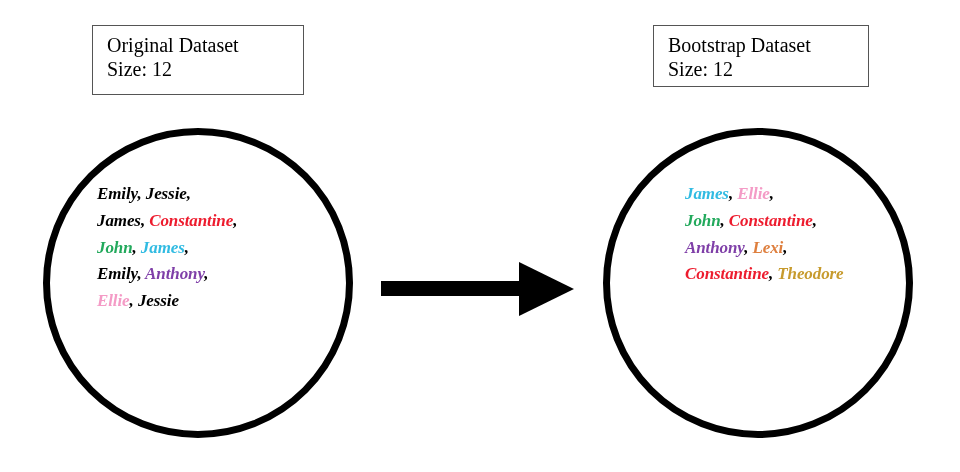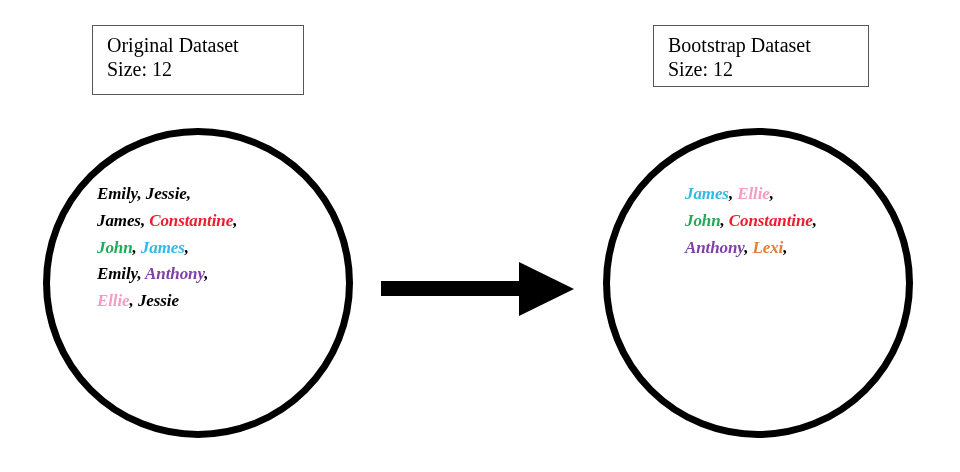--- a/index.html
+++ b/index.html
@@ -107,18 +107,19 @@
       <span class="row"><span class="nm" style="color: rgb(0, 0, 0);">James</span><span class="sep">, </span><span class="nm" style="color: rgb(237, 28, 46);">Constantine</span><span class="sep">,</span></span>
       <span class="row"><span class="nm" style="color: rgb(34, 169, 92);">John</span><span class="sep">, </span><span class="nm" style="color: rgb(49, 187, 226);">James</span><span class="sep">,</span></span>
       <span class="row"><span class="nm" style="color: rgb(0, 0, 0);">Emily</span><span class="sep">, </span><span class="nm" style="color: rgb(127, 63, 168);">Anthony</span><span class="sep">,</span></span>
       <span class="row"><span class="nm" style="color: rgb(244, 155, 198);">Ellie</span><span class="sep">, </span><span class="nm" style="color: rgb(0, 0, 0);">Jessie</span></span>
     </div>
 
   <div id="names-right" class="names">
       <span class="row"><span class="nm" style="color: rgb(49, 187, 226);">James</span><span class="sep">, </span><span class="nm" style="color: rgb(244, 155, 198);">Ellie</span><span class="sep">,</span></span>
       <span class="row"><span class="nm" style="color: rgb(34, 169, 92);">John</span><span class="sep">, </span><span class="nm" style="color: rgb(237, 28, 46);">Constantine</span><span class="sep">,</span></span>
       <span class="row"><span class="nm" style="color: rgb(127, 63, 168);">Anthony</span><span class="sep">, </span><span class="nm" style="color: rgb(222, 127, 62);">Lexi</span><span class="sep">,</span></span>
+      <span class="row"><span class="nm" style="color: rgb(237, 28, 46);">Constantine</span><span class="sep">, </span><span class="nm" style="color: rgb(199, 155, 46);">Theodore</span></span>
     </div>
 
   <div id="arrow-shaft"></div>
   <div id="arrow-head"></div>
 
 </div>
 
 </body></html>

